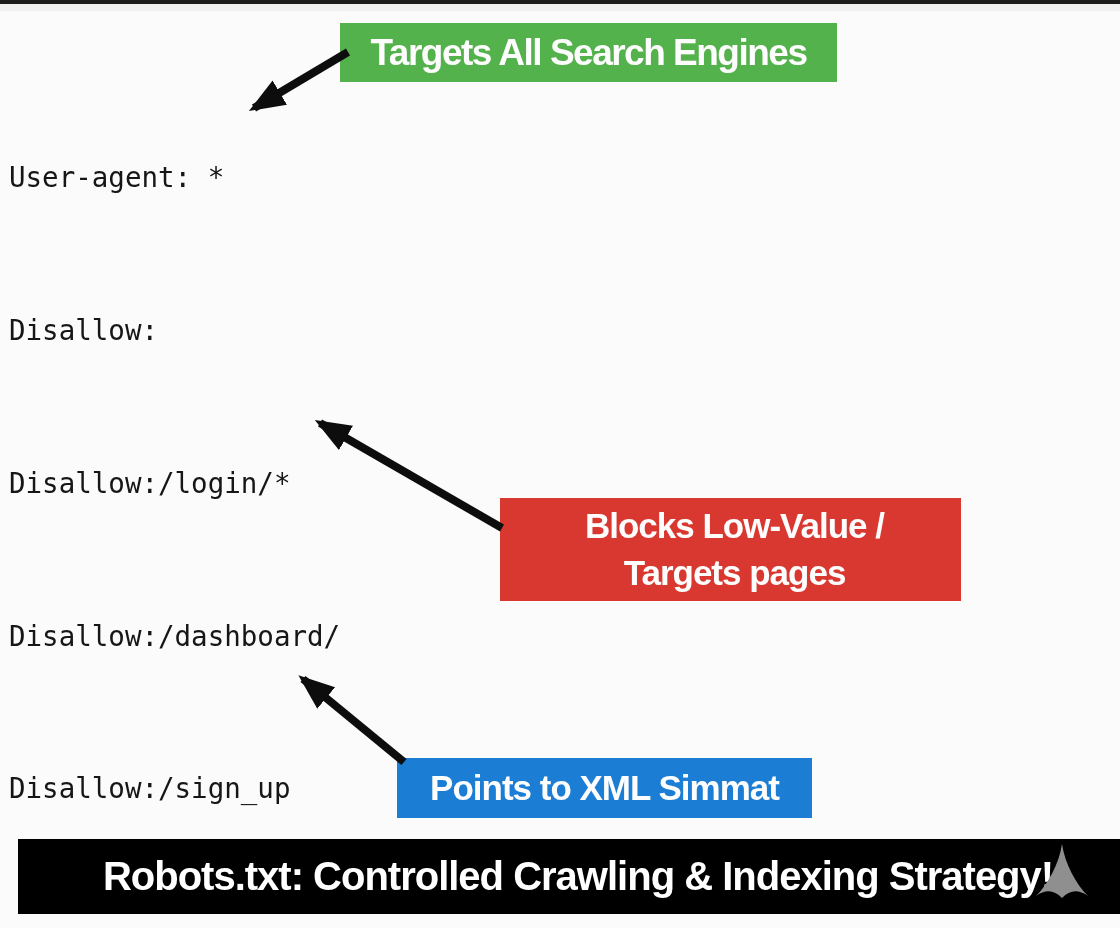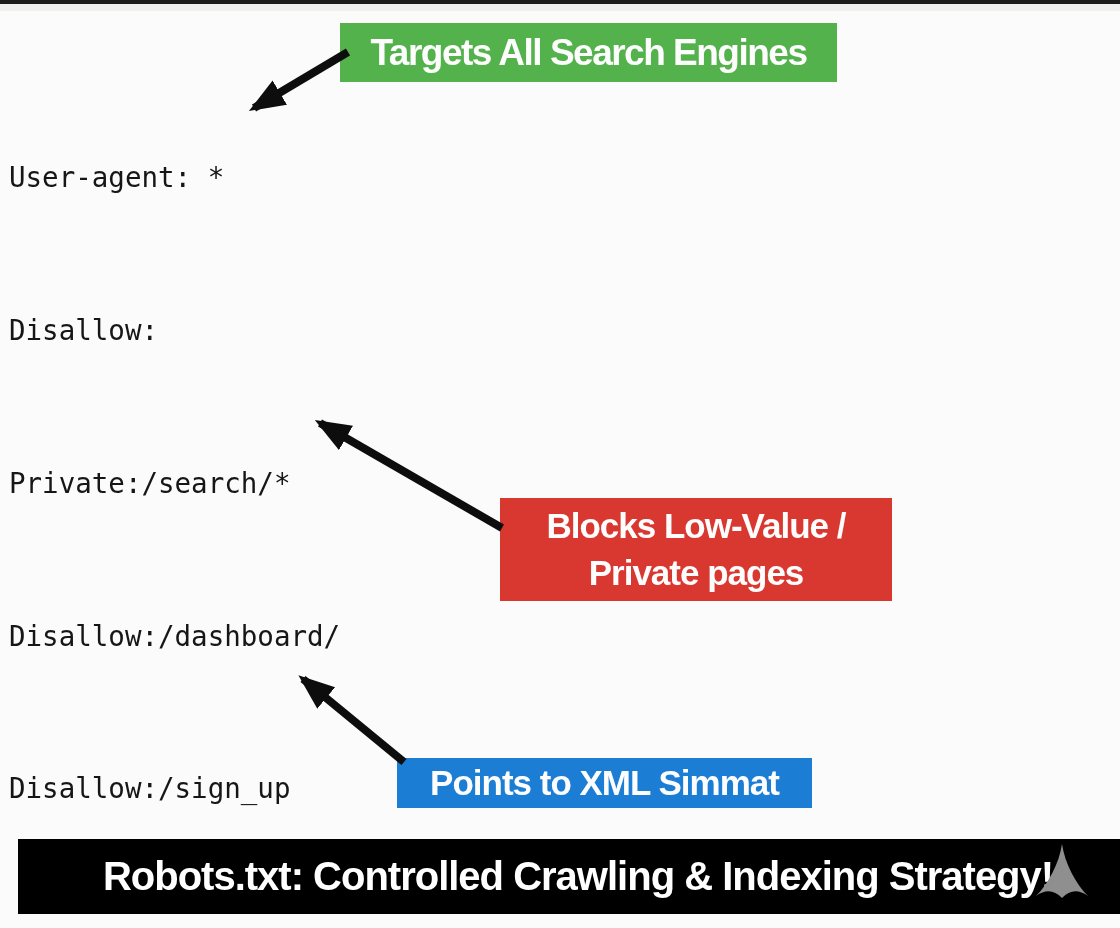--- a/index.html
+++ b/index.html
@@ -23,26 +23,26 @@
   
   .callout {
     position:absolute; display:flex; align-items:center; justify-content:center;
     color:#fdfdfd; font-weight:bold; text-align:right;
   }
   .callout-green {
     left:340px; top:23px; width:497px; height:59px;
     background:#53b24b; font-size:37px; letter-spacing:-1.5px;
   }
   .callout-red {
-    left:500px; top:498px; width:392px; height:103px;
+    left:500px; top:498px; width:453px; height:103px;
     background:#d93830; font-size:35px; letter-spacing:-1px;
-    flex-direction:column; line-height:1.33;
+    flex-direction:column; line-height:1.33;padding-left:8px;
   }
   .callout-blue {
-    left:397px; top:758px; width:415px; height:50px;
+    left:397px; top:758px; width:415px; height:60px;
     background:#1b7dd4; font-size:35px; letter-spacing:-1px;
   }
 
   
   .arrows { position:absolute; left:0; top:0; width:1120px; height:928px; pointer-events:none; }
 
   
   .footer {
     position:absolute; left:18px; top:839px; width:1120px; height:75px;
     background:#000; display:flex; align-items:center; justify-content:center;
@@ -56,21 +56,21 @@
 <body>
 
 <div class="canvas">
 
   <div class="topbar"></div>
   <div class="topstrip"></div>
 
   <div class="code">
     <div class="code-line">User-agent: *</div>
     <div class="code-line">Disallow:</div>
-    <div class="code-line">Private:/search/*</div>
+    <div class="code-line">Disallow:/login/*</div>
     <div class="code-line">Disallow:/dashboard/</div>
     <div class="code-line">Disallow:/sign_up</div>
     <div class="code-line">Disallow:/login/</div>
     
     
     
     
     
     
     
@@ -81,21 +81,21 @@
     
     
   </div>
 
   <div class="callout callout-green">
     <span>Targets All Search Engines</span>
   </div>
 
   <div class="callout callout-red">
     <span>Blocks Low-Value /</span>
-    <span>Private pages</span>
+    <span>Targets pages</span>
   </div>
 
   <div class="callout callout-blue">
     <span>Points to XML Simmat</span>
   </div>
 
   <svg class="arrows" viewBox="0 0 1120 928" xmlns="http://www.w3.org/2000/svg">
     <defs>
       <marker id="ah" markerUnits="userSpaceOnUse" markerWidth="38" markerHeight="30" refX="30" refY="14" orient="auto">
         <path d="M0,0 L36,14 L0,28 Z" fill="#0d0d0d"></path>

